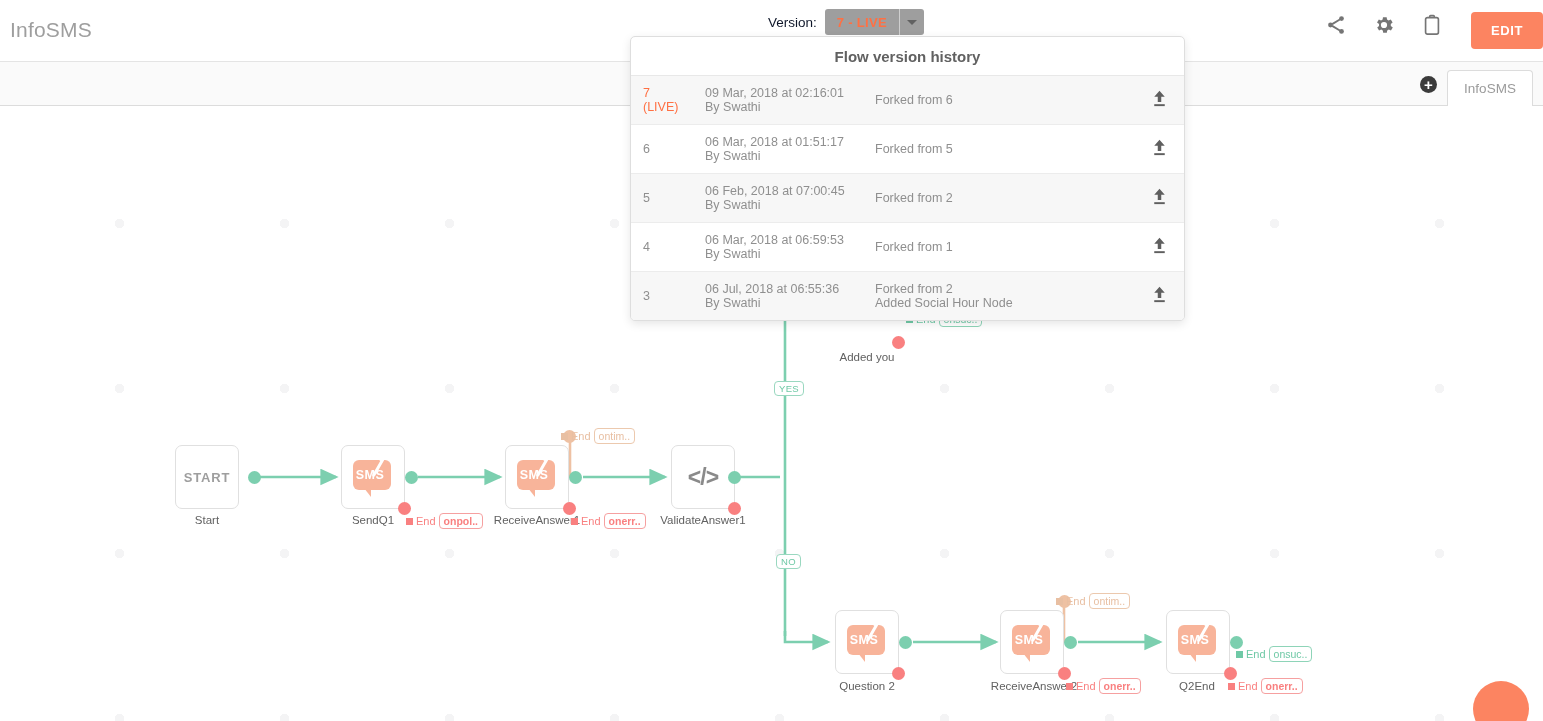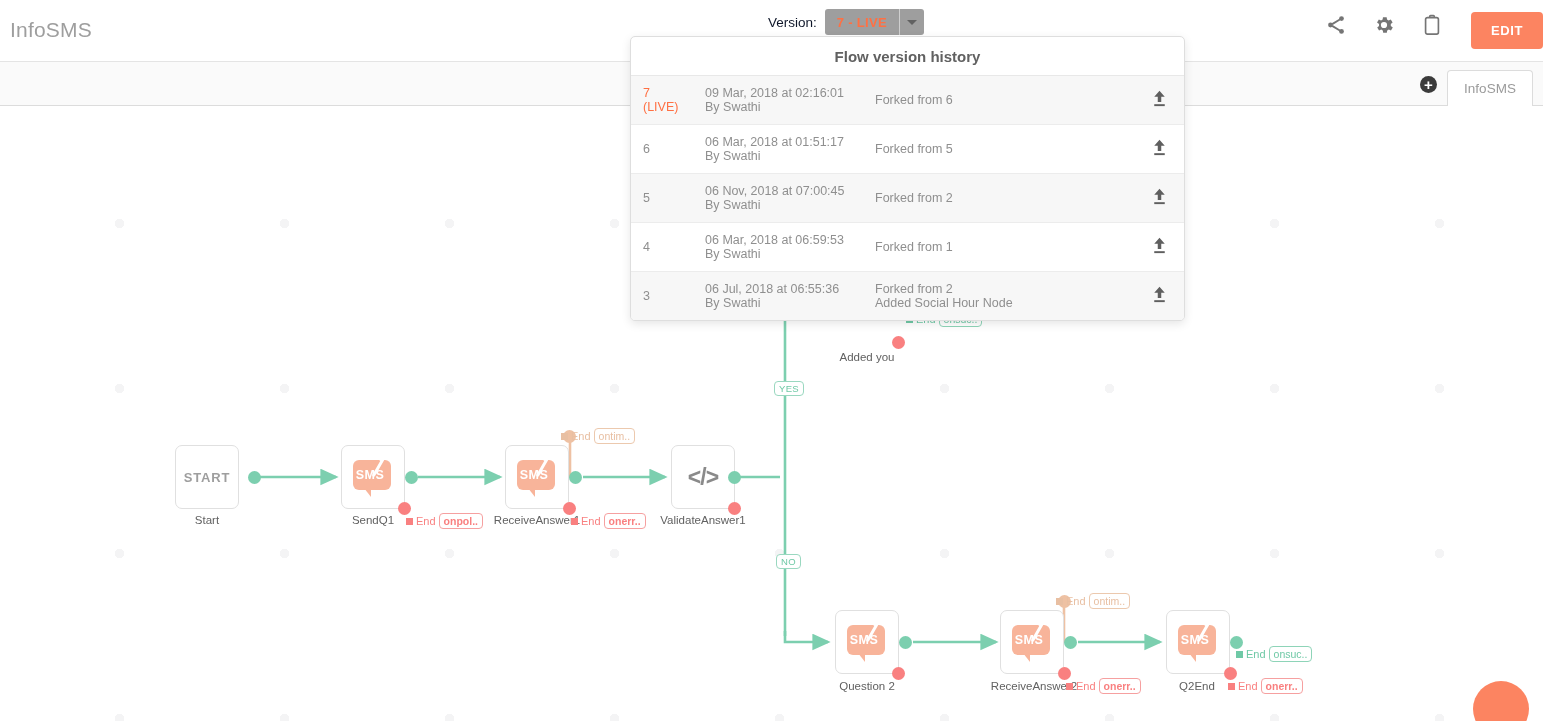--- a/index.html
+++ b/index.html
@@ -464,21 +464,21 @@
         </span>
       </div>
     </div>
 
     <div class="vh-row alt">
       <div class="c-ver">
         <div>5</div>
         <div></div>
       </div>
       <div class="c-date">
-        <div>06 Nov, 2018 at 07:00:45</div>
+        <div>06 Feb, 2018 at 07:00:45</div>
         <div>By Swathi</div>
       </div>
       <div class="c-com">
         <div>Forked from 2</div>
         <div></div>
       </div>
       <div class="c-act">
         <span class="upload-ico">
           <svg width="21" height="21" viewBox="0 0 24 24" fill="#5f5f5f">
             <path d="M12 3 L18 10 H14 V16 H10 V10 H6 Z"></path>

